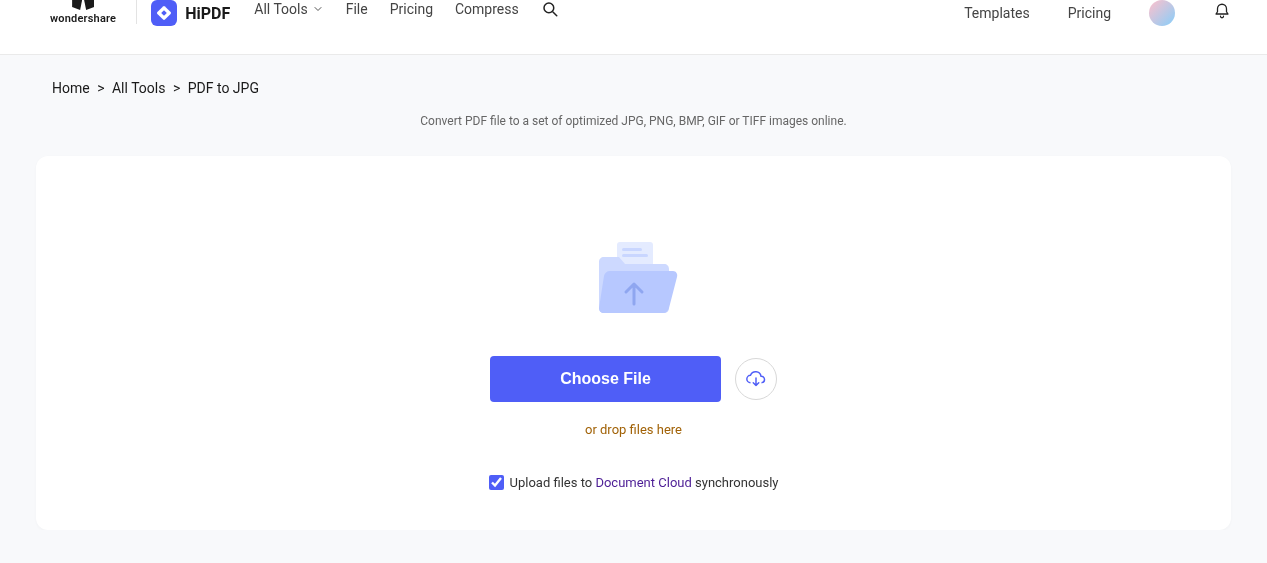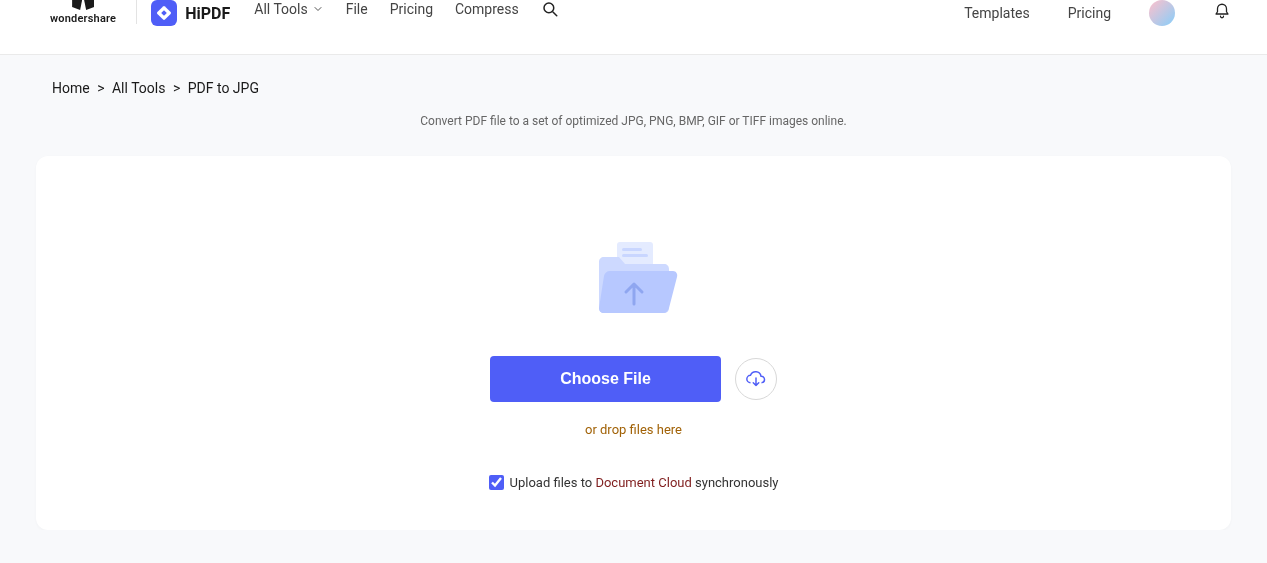--- a/index.html
+++ b/index.html
@@ -191,21 +191,21 @@
       font-size: 13px;
       color: #333;
     }
     .sync-row input[type="checkbox"] {
       width: 15px;
       height: 15px;
       accent-color: #4f5ef7;
       cursor: pointer;
     }
     .sync-row .link {
-      color: #7f1d1d;
+      color: #4c1d95;
       cursor: pointer;
     }
   </style>
 </head>
 <body>
 
 <header class="header">
   <div class="brand-ws">
     <div class="dots">
       <div class="dot"></div>

